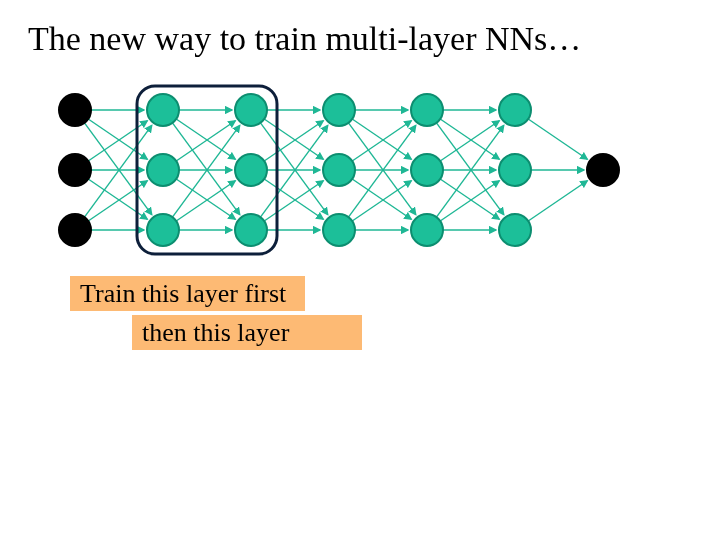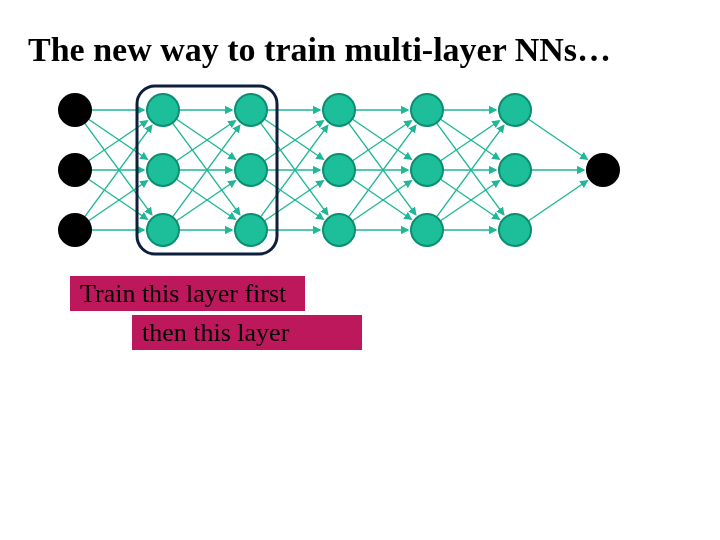--- a/index.html
+++ b/index.html
@@ -4,35 +4,34 @@
 <style>
   html,body{margin:0;padding:0;}
   body{
     width:720px;height:540px;
     background:#fff;
     font-family:"Times New Roman",Times,serif;
     position:relative;
   }
   .title{
     position:absolute;
-    left:28px; top:31px;
+    left:28px; top:20px;
     width:660px;
     font-size:34px;
     color:#000;
-    font-weight:bold;
   }
   .stage{
     position:absolute;
     left:45px; top:80px;
     width:600px; height:180px;
   }
   .stage svg{width:100%;height:100%;}
   .caption{
     position:absolute;
-    background:#be185d;
+    background:#fdba74;
     color:#000;
     font-size:26px;
     padding:3px 10px 2px 10px;
     white-space:nowrap;
   }
   #cap1{ left:70px;  top:276px; width:215px;}
   #cap2{ left:132px; top:315px; width:210px;}
 </style>
 </head>
 <body>

